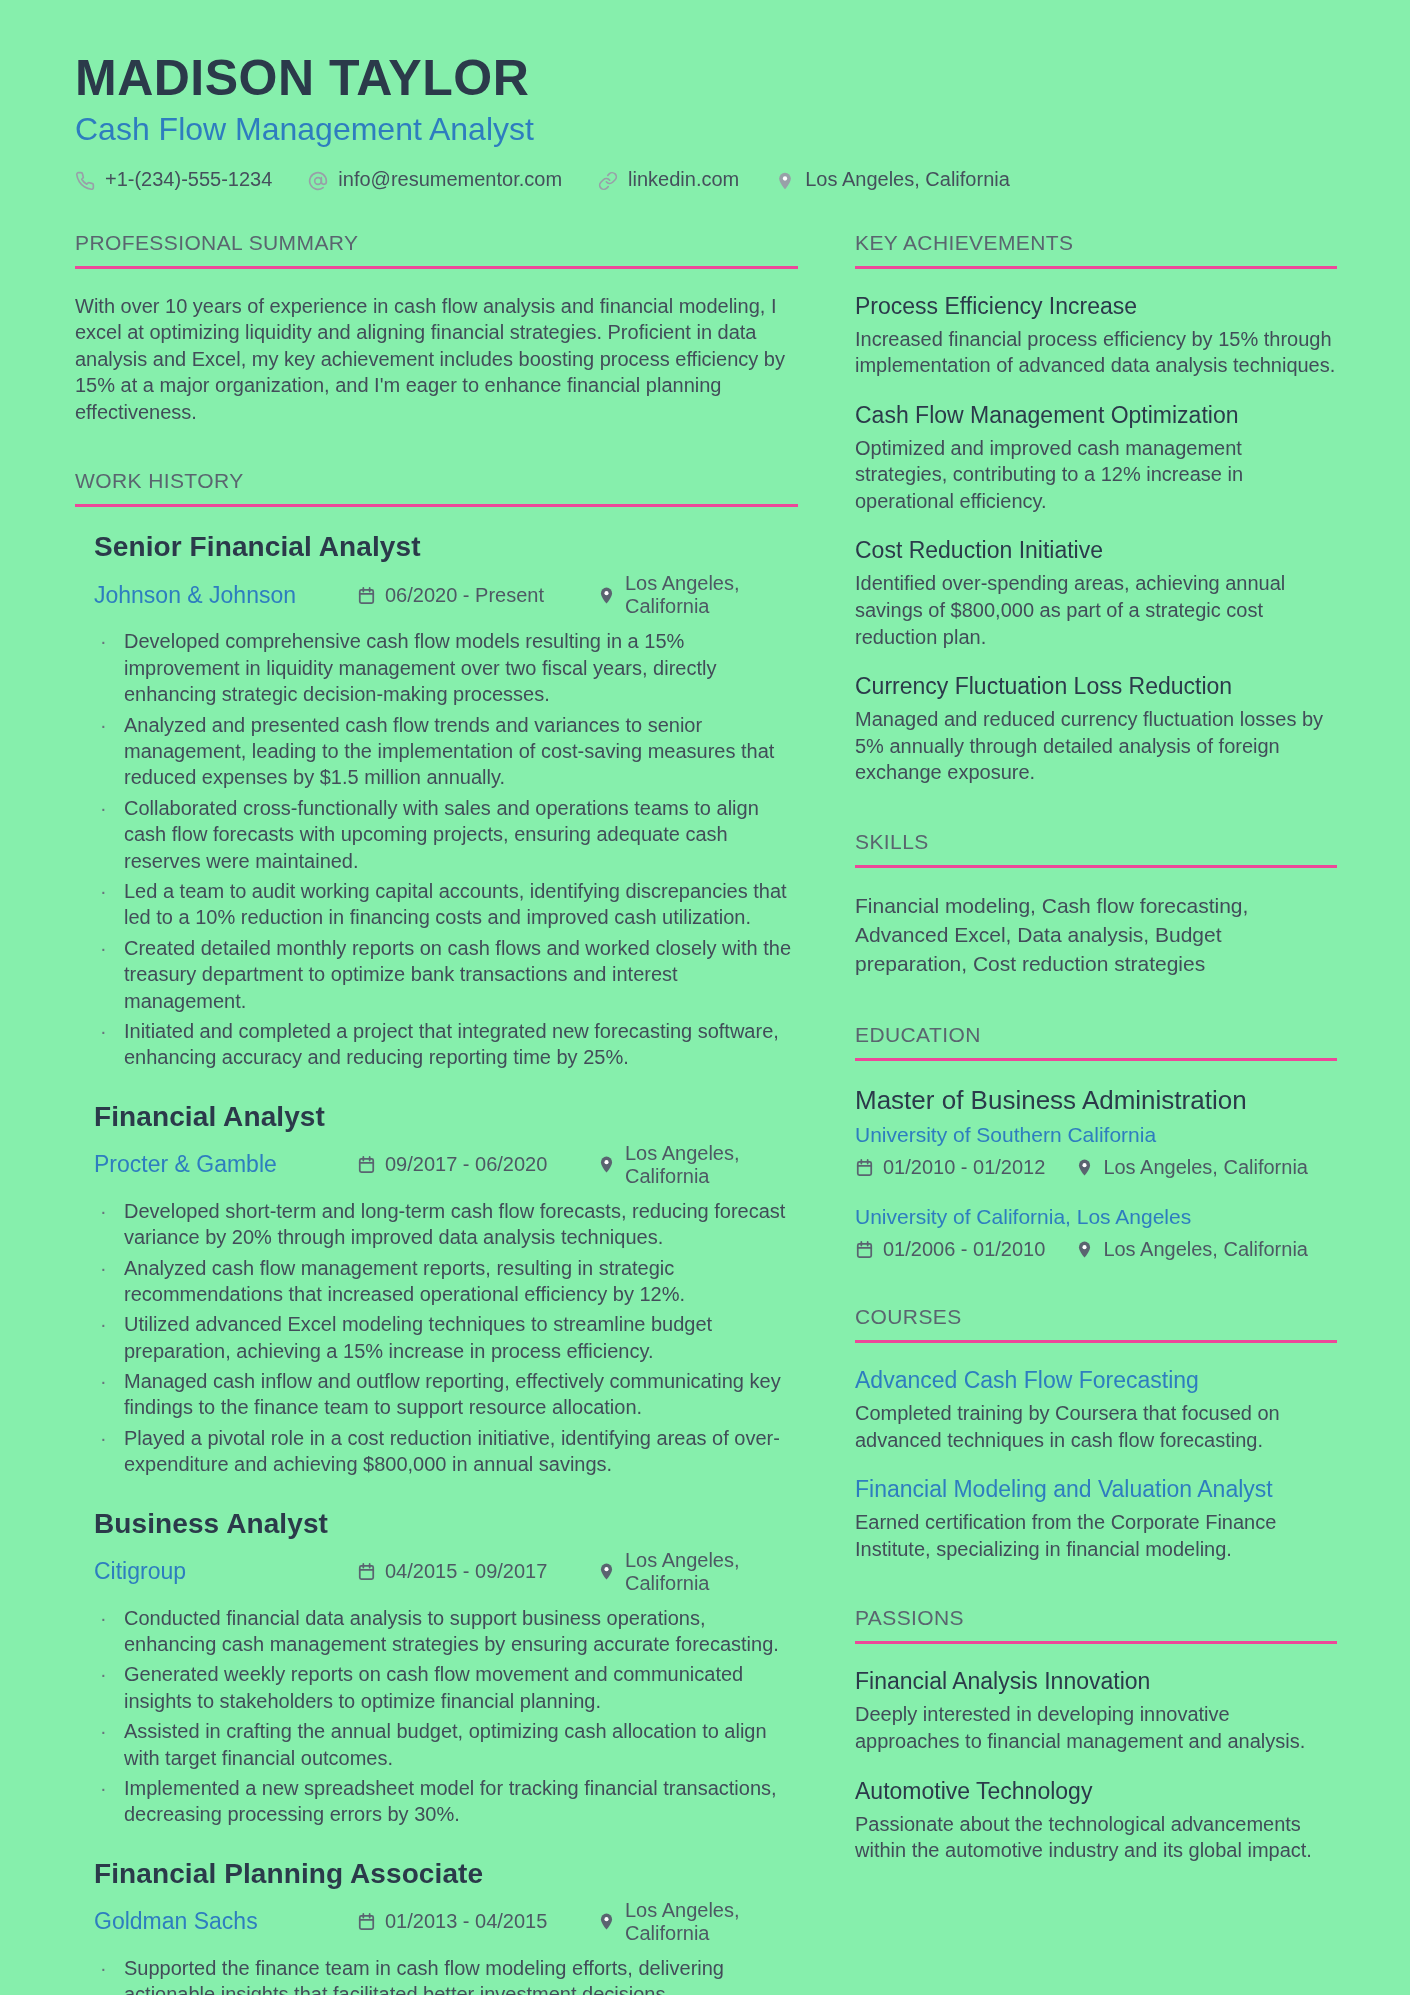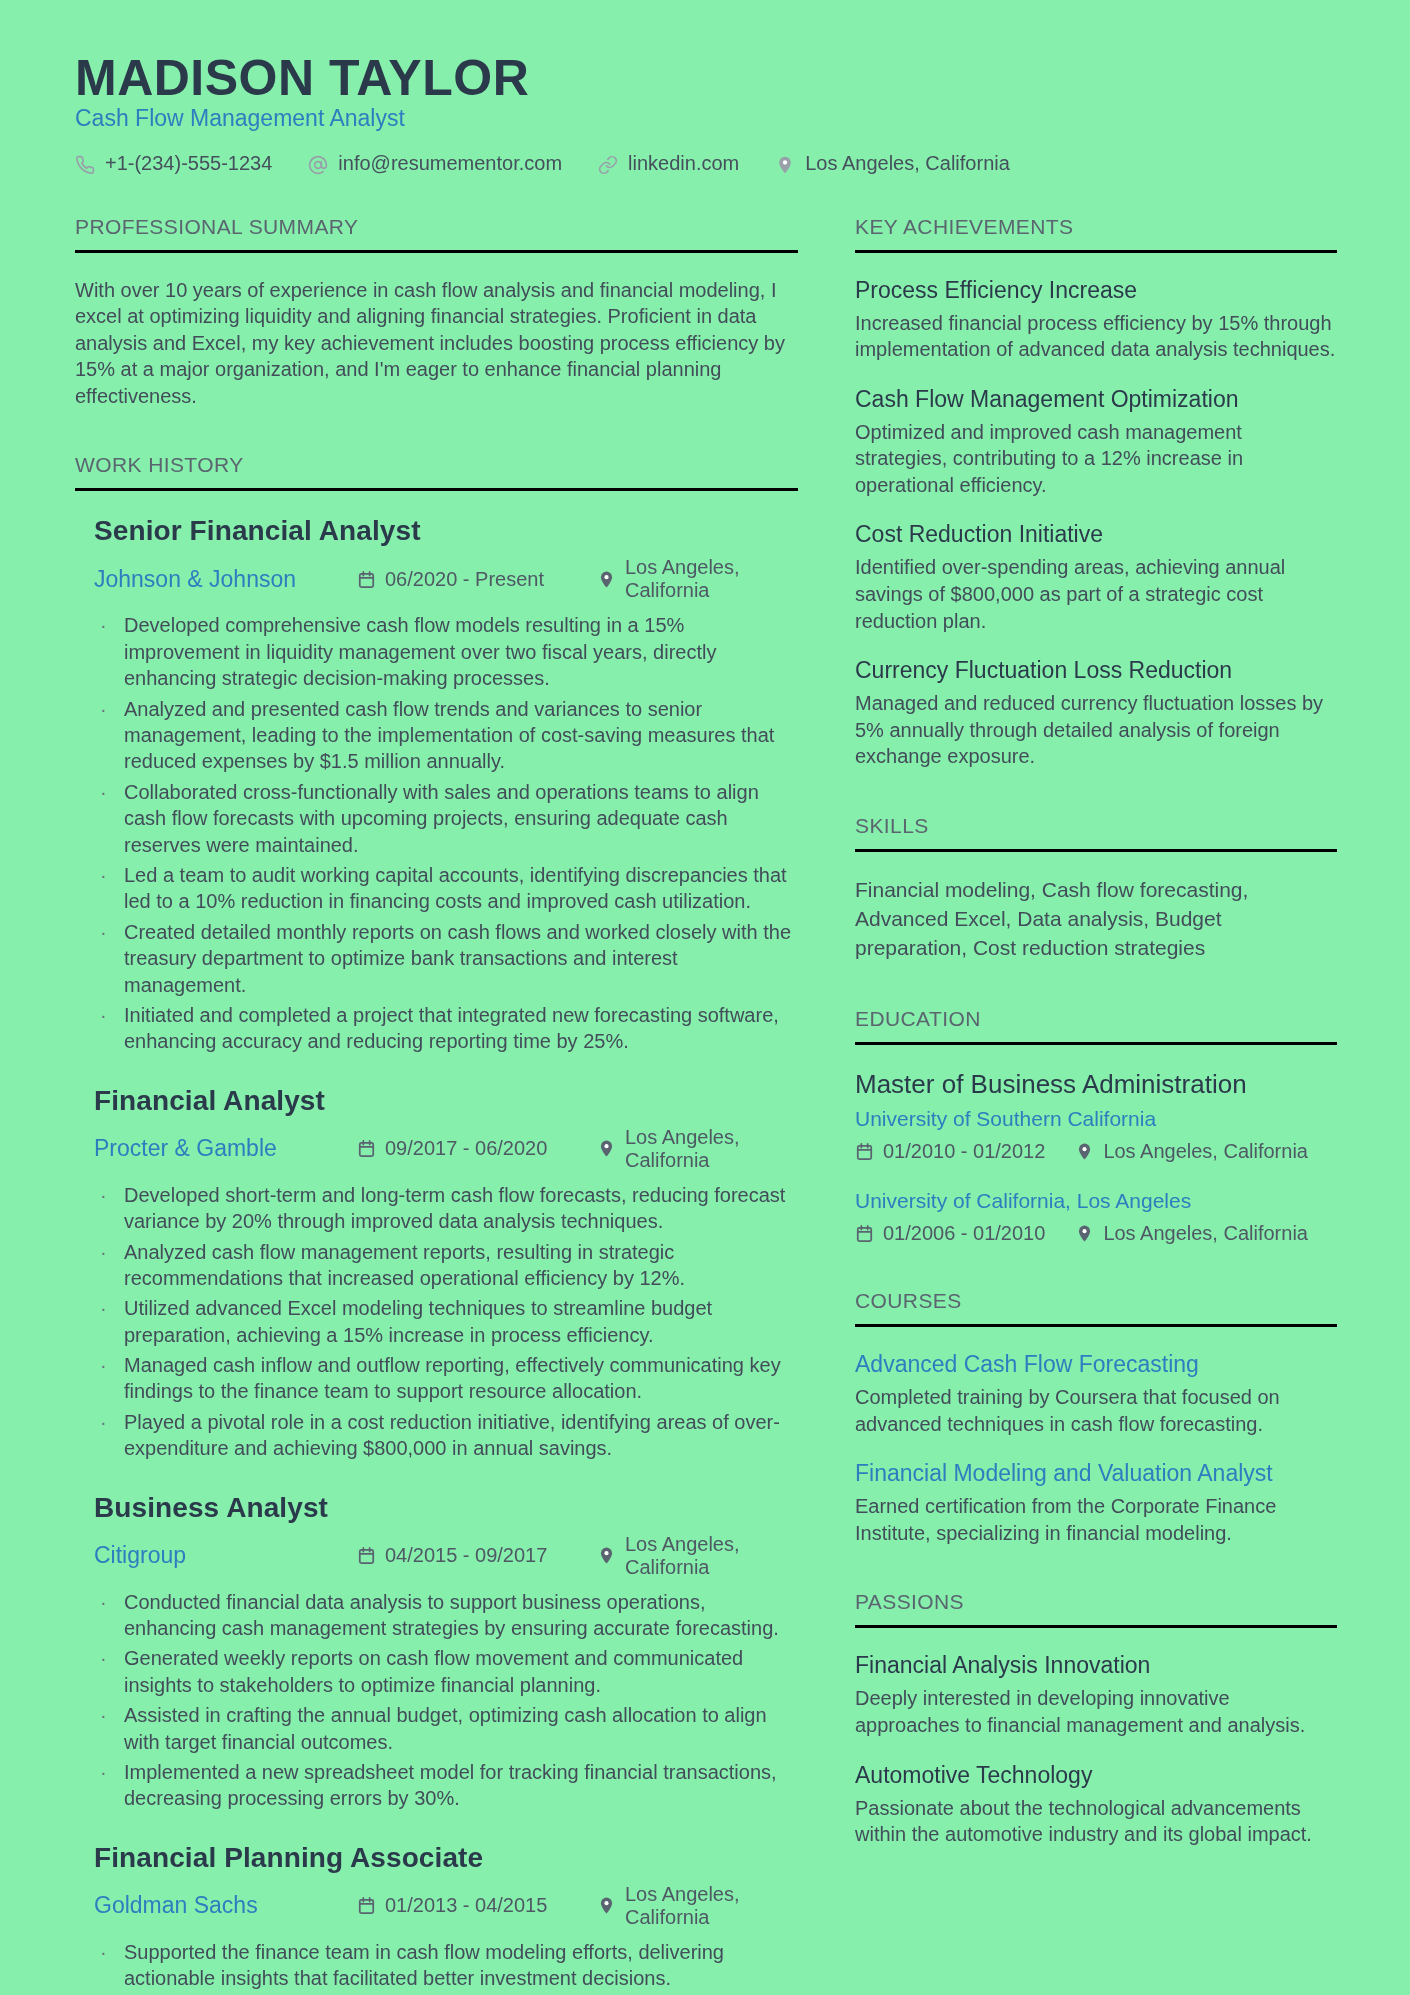--- a/index.html
+++ b/index.html
@@ -6,36 +6,36 @@
   html,body { background:#ffffff; }
   body { font-family:"Liberation Sans", sans-serif; color:#424d59; }
   .page {
     width:1410px; height:1995px; margin:0 auto; background:#86efac;
     padding:52px 73px 48px 75px;
     display:flex; flex-direction:column;
   }
 
   
   .name { font-size:50px; font-weight:700; color:#2b3a4a; letter-spacing:.5px; line-height:1.05; }
-  .role { font-size:23px; color:#2e7dbf; }
+  .role { font-size:32px; color:#2e7dbf; margin-top:6px; }
   .contact-row { display:flex; align-items:center; gap:36px; margin-top:20px; }
   .contact-item { display:flex; align-items:flex-end; gap:10px; font-size:20px; color:#45505c; }
   .cico { width:20px; height:20px; stroke:#98a0a8; fill:none; stroke-width:2; stroke-linecap:round; stroke-linejoin:round; flex:0 0 auto; }
   .cico.filled { stroke:none; }
 
   
   .cols { display:flex; gap:57px; margin-top:40px; }
   .col-left  { width:723px; flex:0 0 auto; }
   .col-right { flex:1 1 auto; min-width:0; }
 
   .sec { margin-top:44px; }
   .sec.first { margin-top:0; }
   .sec-head {
     font-size:21px; color:#5a656f; letter-spacing:.4px;
-    padding-bottom:11px; border-bottom:3px solid #000000; margin-bottom:24px;
+    padding-bottom:11px; border-bottom:3px solid #ec4899; margin-bottom:24px;
   }
 
   .summary { font-size:20px; line-height:1.33; color:#424d59; }
 
   
   .job { margin-bottom:30px;margin-left:19px; }
   .job:last-child { margin-bottom:0; }
   .job-title { font-size:28px; font-weight:700; color:#2b3a4a; letter-spacing:.1px; }
   .job-meta { display:flex; align-items:center; margin-top:9px; }
   .company { font-size:23px; color:#2e7dbf; width:263px; flex:0 0 auto; }

